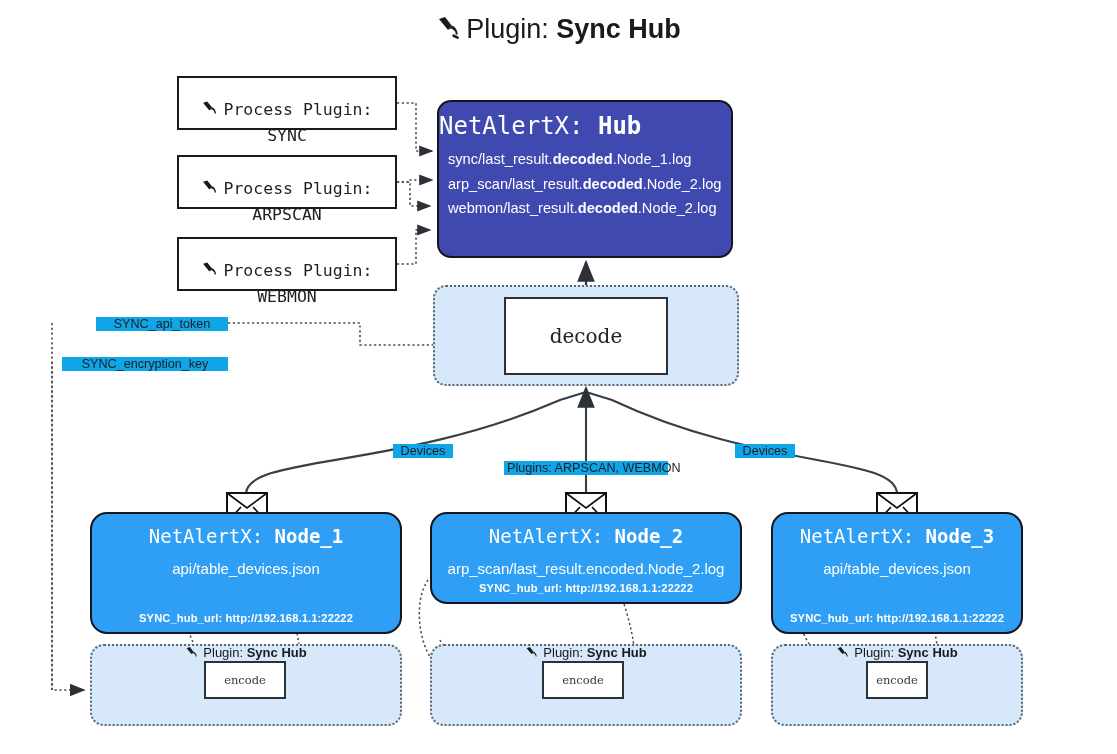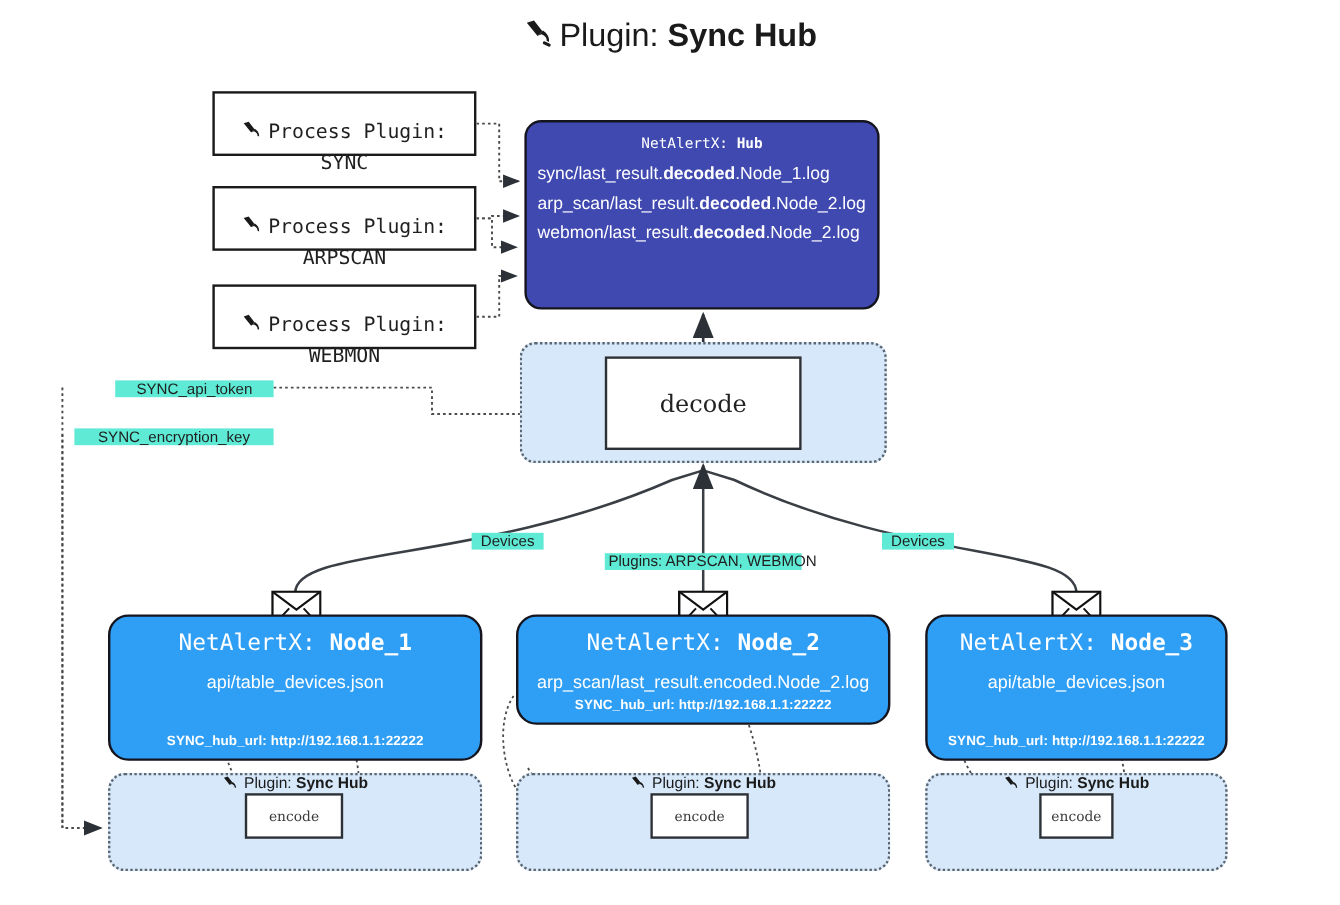--- a/index.html
+++ b/index.html
@@ -21,21 +21,21 @@
            font-size:16.5px;line-height:1.42;text-align:center;
            display:flex;flex-direction:column;align-items:center;justify-content:center;}
   .procbox .l1{white-space:nowrap;margin-top:39px;}
   .procbox .l2{white-space:nowrap;}
 
   
   #hub{left:437px;top:100px;width:296px;height:158px;background:#4049b0;
        border:2px solid #15151f;border-radius:14px;color:#ffffff;
        padding-top:10px;}
   #hub .hubtitle{font-family:"DejaVu Sans Mono","Liberation Mono",monospace;
-       font-size:12px;text-align:center;margin-bottom:7px;}
+       font-size:24px;margin-bottom:7px;}
   #hub .hubtitle b{font-weight:bold;}
   #hub .logline{font-size:14.6px;line-height:1.68;padding-left:9px;white-space:nowrap;}
   #hub .logline b{font-weight:bold;}
   #hubip{left:437px;top:76px;width:296px;text-align:center;font-size:11.5px;color:#2b2b2b;}
 
   
   #decodewrap{left:433px;top:285px;width:306px;height:101px;background:#d6e8fa;
       border:2.2px dotted #5b6670;border-radius:13px;}
   #decodebox{left:504px;top:297px;width:164px;height:78px;background:#ffffff;
       border:2px solid #2c3137;display:flex;align-items:center;justify-content:center;
@@ -66,21 +66,21 @@
   #bl2{left:430px;width:312px;}
   #bl3{left:771px;width:252px;}
   .encbox{background:#ffffff;border:2px solid #2c3137;height:38px;top:661px;
       display:flex;align-items:center;justify-content:center;
       font-size:11.5px;color:#3a3a3a;font-family:"DejaVu Serif","Liberation Serif",serif;}
   #enc1{left:204px;width:82px;}
   #enc2{left:542px;width:82px;}
   #enc3{left:866px;width:62px;}
 
   
-  .edgelabel{font-size:12.6px;color:#1f1f1f;background:#5eead4;white-space:nowrap;
+  .edgelabel{font-size:12.6px;color:#1f1f1f;background:#0ea5e9;white-space:nowrap;
              text-align:center;padding:0 3px;}
   #lbl-devices-l{left:393px;top:444px;width:60px;}
   #lbl-devices-r{left:735px;top:444px;width:60px;}
   #lbl-plugins{left:504px;top:461px;width:164px;}
   #lbl-apitoken{left:96px;top:317px;width:132px;}
   #lbl-enckey{left:62px;top:357px;width:166px;}
 </style>
 </head>
 <body>
 

